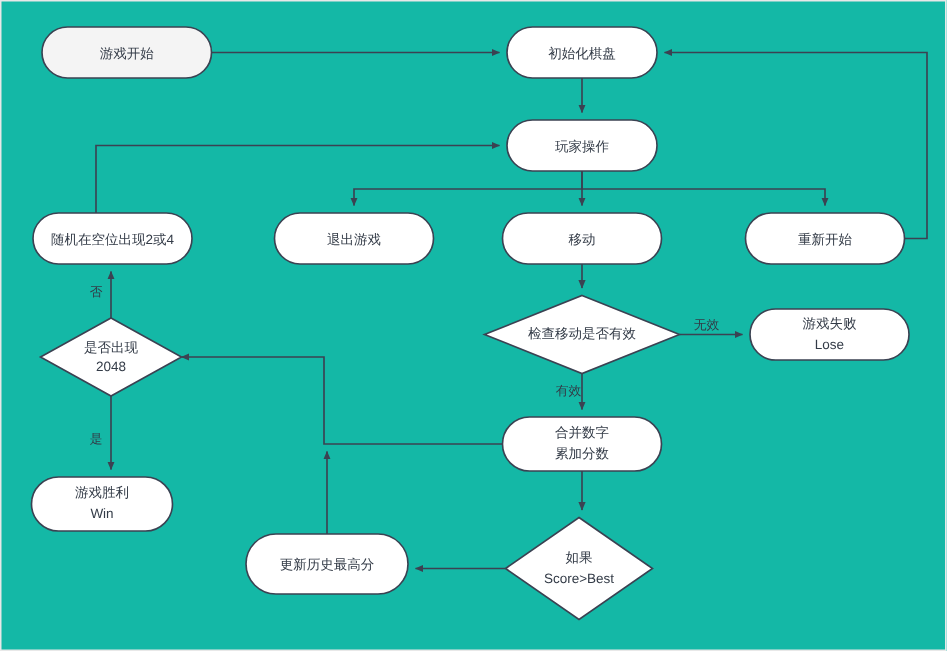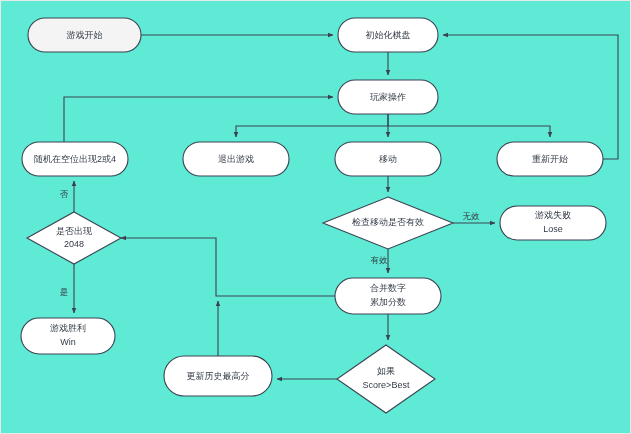--- a/index.html
+++ b/index.html
@@ -4,21 +4,21 @@
 <style>
   html, body {
     margin: 0;
     padding: 0;
     background: #ffffff;
   }
   #canvas {
     position: relative;
     width: 631px;
     height: 434px;
-    background: #5eead4;
+    background: #14b8a6;
     border: 1px solid #e8e8e8;
     box-sizing: border-box;
     overflow: hidden;
     font-family: "Liberation Sans", "DejaVu Sans", sans-serif;
   }
   svg#flow {
     position: absolute;
     left: 0;
     top: 0;
     width: 631px;

